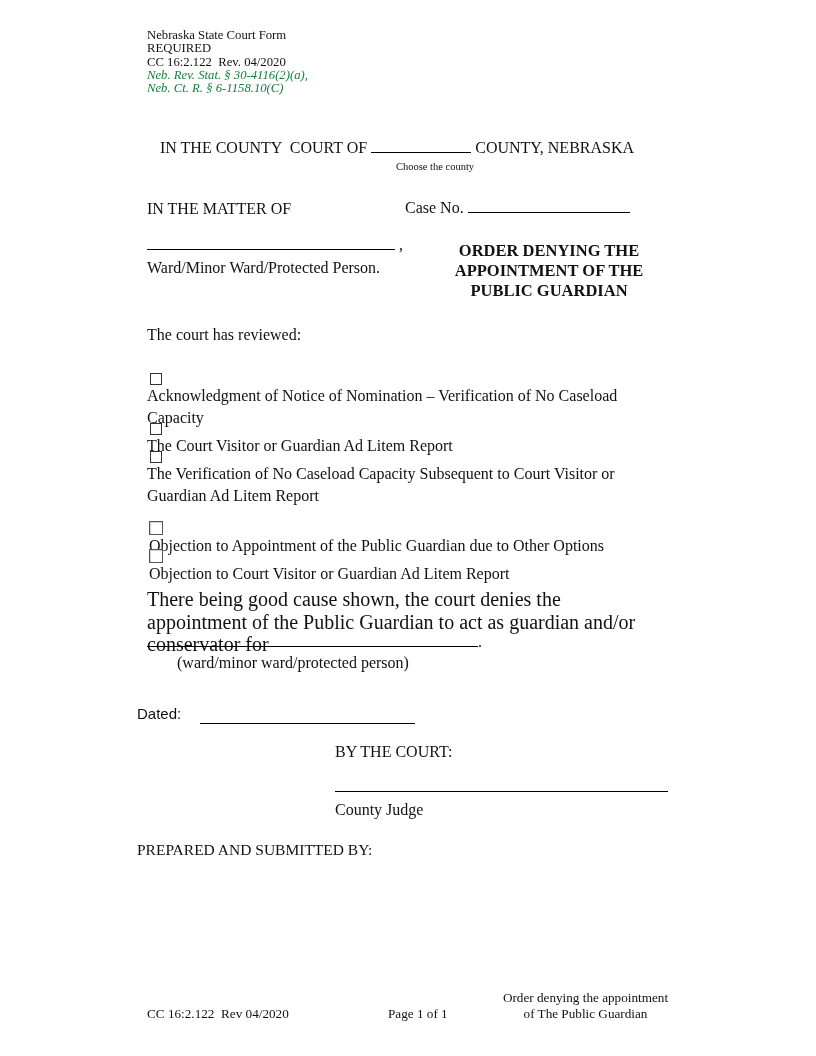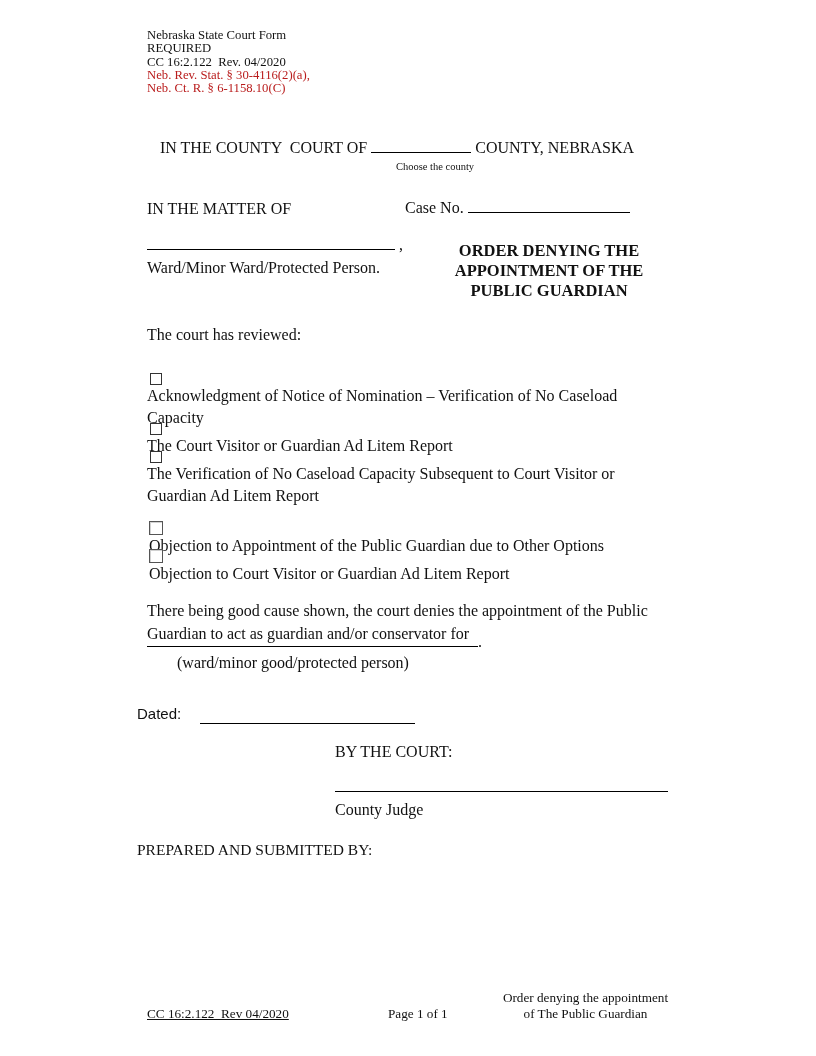--- a/index.html
+++ b/index.html
@@ -7,30 +7,30 @@
     position:relative;
     width:816px;height:1056px;
     background:#ffffff;
     font-family:"Liberation Serif","DejaVu Serif",serif;
     color:#111111;
     overflow:hidden;
   }
   .abs{position:absolute;}
   .pre{white-space:pre-wrap;}
   .small-header{font-size:12.7px;line-height:13.3px;}
-  .link{color:#b91c1c;cursor:pointer;text-decoration:none;}
+  .link{color:#15803d;cursor:pointer;text-decoration:none;font-style:italic;}
   .body-text{font-size:16px;}
   .blank{display:inline-block;border-bottom:1.5px solid #000;vertical-align:baseline;height:14px;}
   .hint{font-size:10.5px;text-align:center;}
   .order-title{font-weight:bold;font-size:16.5px;line-height:20px;text-align:center;}
   .check-item{display:flex;align-items:flex-start;width:524px;font-size:16px;line-height:21.5px;flex-direction:column;}
   .cb{flex:0 0 auto;display:inline-block;background:#fff;}
   .cb-small{width:10px;height:10px;border:1.6px solid #333;margin:5px 12px 0 3px;}
   .cb-form{width:12px;height:12px;border:1px solid #555;box-shadow:inset 1px 1px 0 rgba(0,0,0,0.18);margin:3px 10px 0 0;}
-  .para{font-size:16px;line-height:22.5px;width:516px;margin-top:12px;}
+  .para{font-size:20px;line-height:22.5px;width:516px;}
   .sans{font-family:"Liberation Sans","DejaVu Sans",sans-serif;text-align:center;}
   .rule{border-top:1.6px solid #000;height:0;}
   .footer-text{font-size:13.2px;line-height:16px;}
 </style>
 </head>
 <body>
 
 <div class="page">
 
   <div class="abs small-header" style="left:147px;top:29px;">
@@ -82,31 +82,31 @@
   </div>
   <div class="abs check-item" style="left:149px;top:546px;">
     <span class="cb cb-form"></span>
     <span>Objection to Court Visitor or Guardian Ad Litem Report</span>
   </div>
 
   <div class="abs para" style="left:147px;top:588px;">There being good cause shown, the court denies the appointment of the Public Guardian to act as guardian and/or conservator for</div>
   <div class="abs body-text" style="left:147px;top:632px;">
     <span class="blank" style="width:331px;"></span><span>.</span>
   </div>
-  <div class="abs body-text" style="left:177px;top:654px;">(ward/minor good/protected person)</div>
+  <div class="abs body-text" style="left:177px;top:654px;">(ward/minor ward/protected person)</div>
 
   <div class="abs sans" style="left:137px;top:705px;font-size:15px;">Dated:</div>
   <div class="abs rule" style="left:200px;top:723px;width:215px;"></div>
 
   <div class="abs body-text" style="left:335px;top:743px;">BY THE COURT:</div>
   <div class="abs rule" style="left:335px;top:791px;width:333px;"></div>
   <div class="abs body-text" style="left:335px;top:801px;">County Judge</div>
 
   <div class="abs" style="left:137px;top:841px;font-size:15.5px;">PREPARED AND SUBMITTED BY:</div>
 
-  <div class="abs footer-text pre" style="left:147px;top:1006px;text-decoration:underline;">CC 16:2.122  Rev 04/2020</div>
+  <div class="abs footer-text pre" style="left:147px;top:1006px;">CC 16:2.122  Rev 04/2020</div>
   <div class="abs footer-text" style="left:388px;top:1006px;">Page 1 of 1</div>
   <div class="abs footer-text" style="left:498px;top:990px;width:175px;text-align:center;">
     <div>Order denying the appointment</div>
     <div>of The Public Guardian</div>
   </div>
 
 </div>
 
 </body></html>

